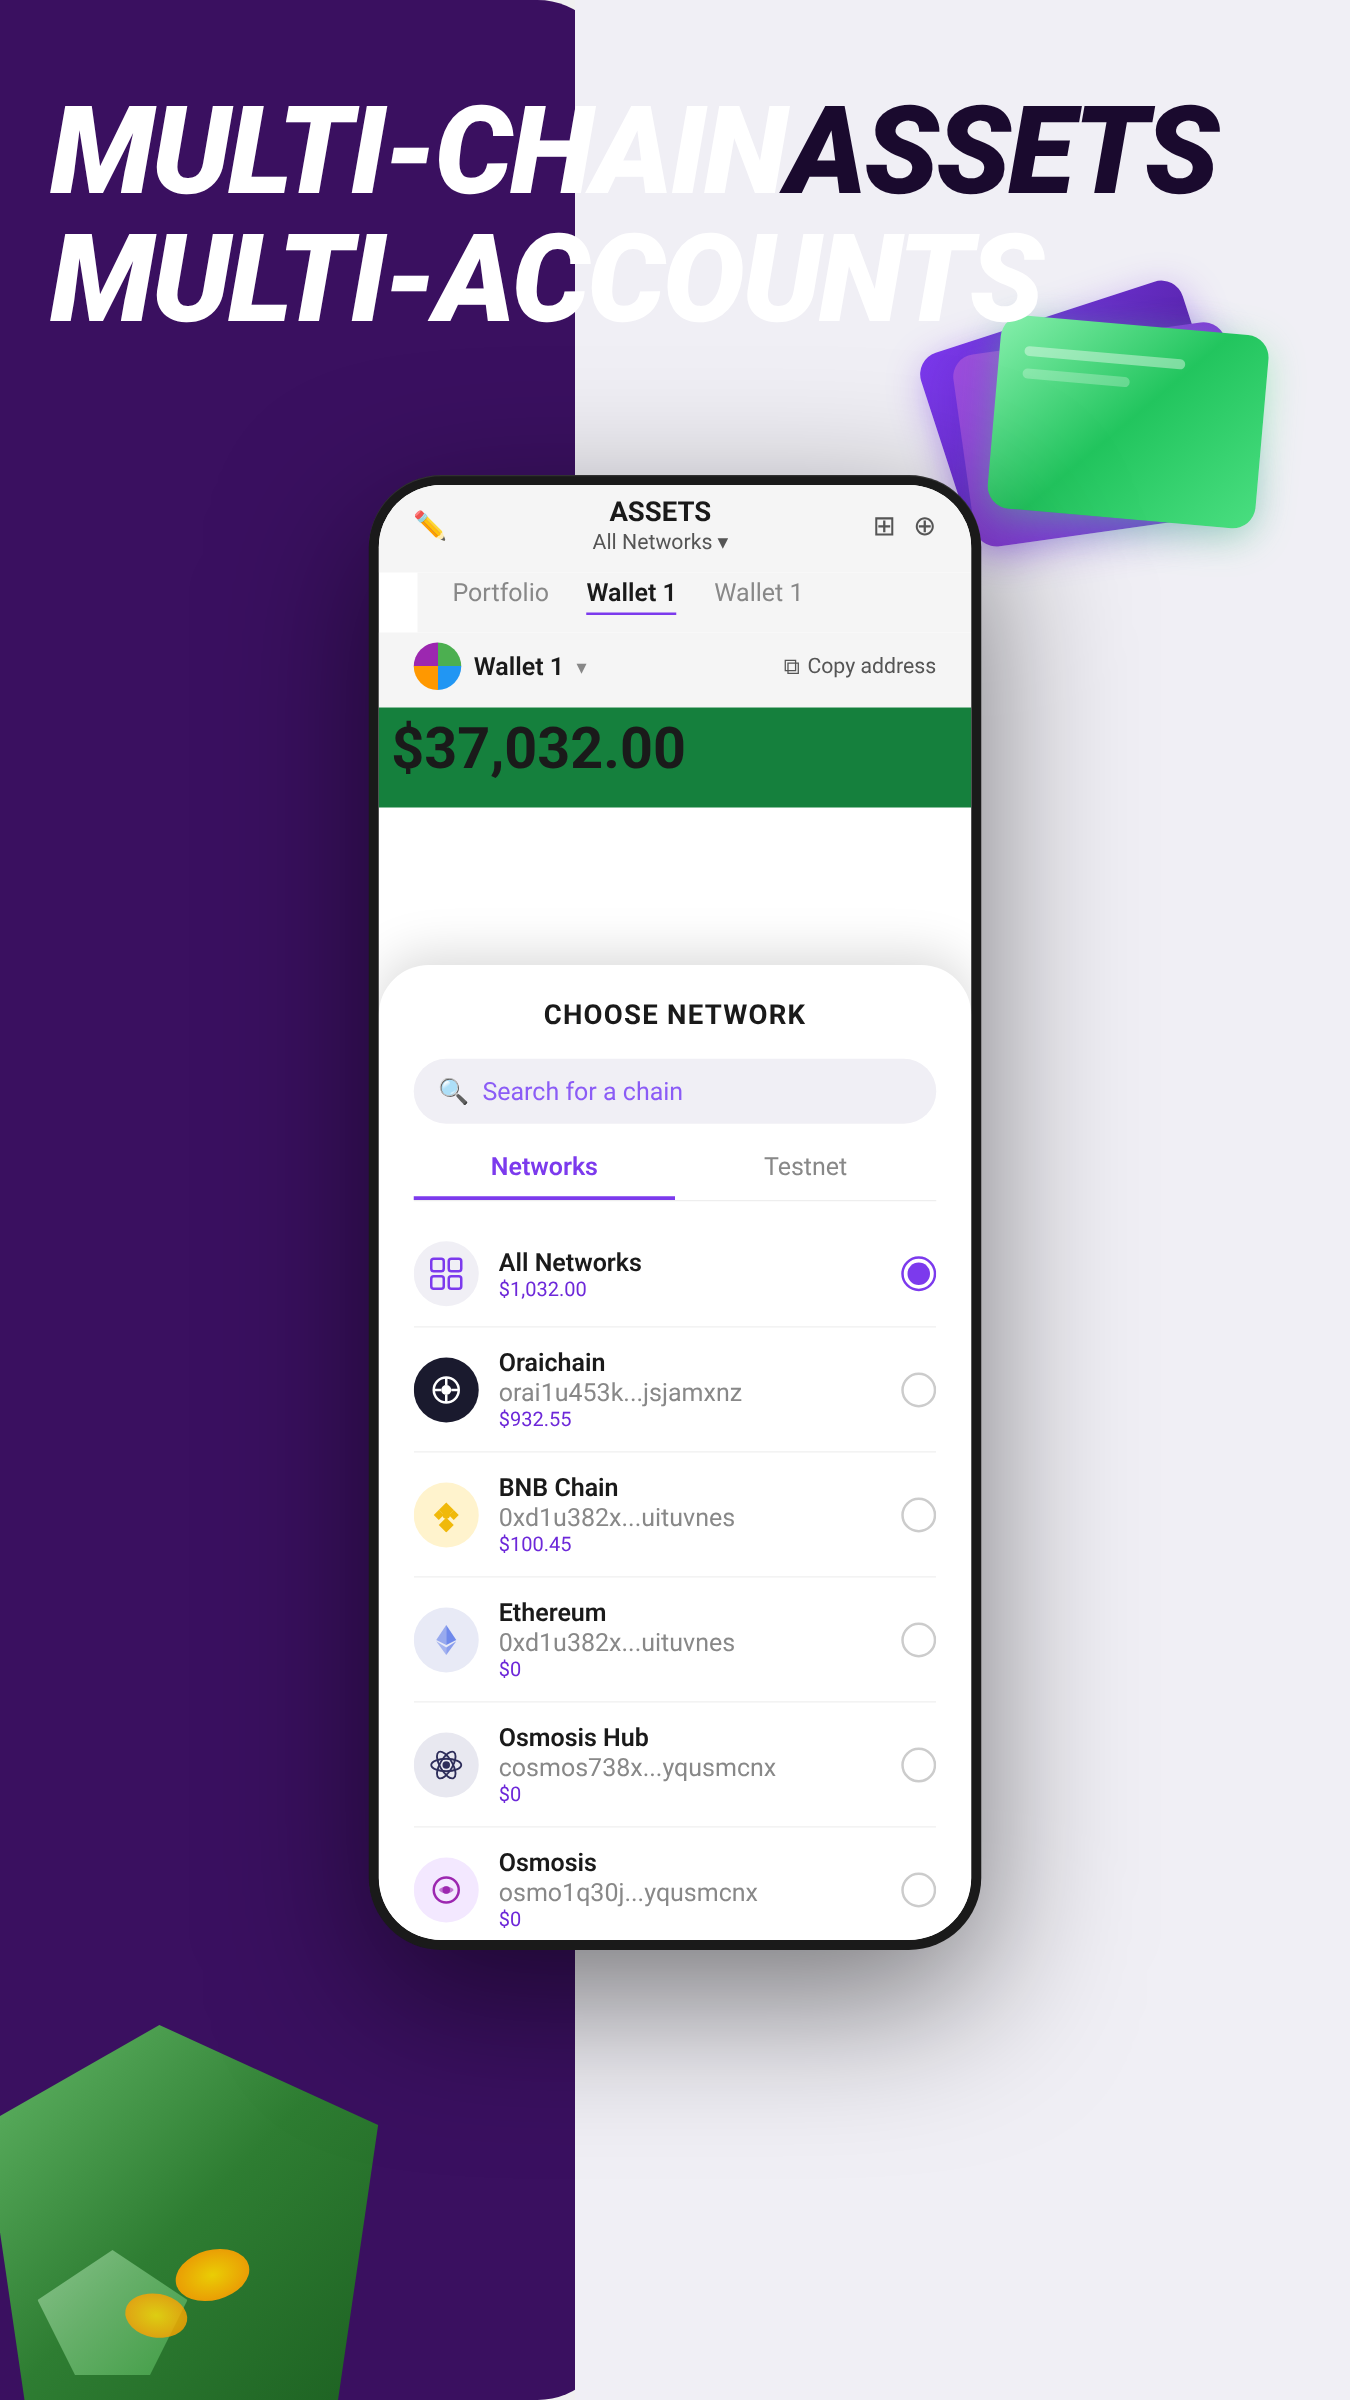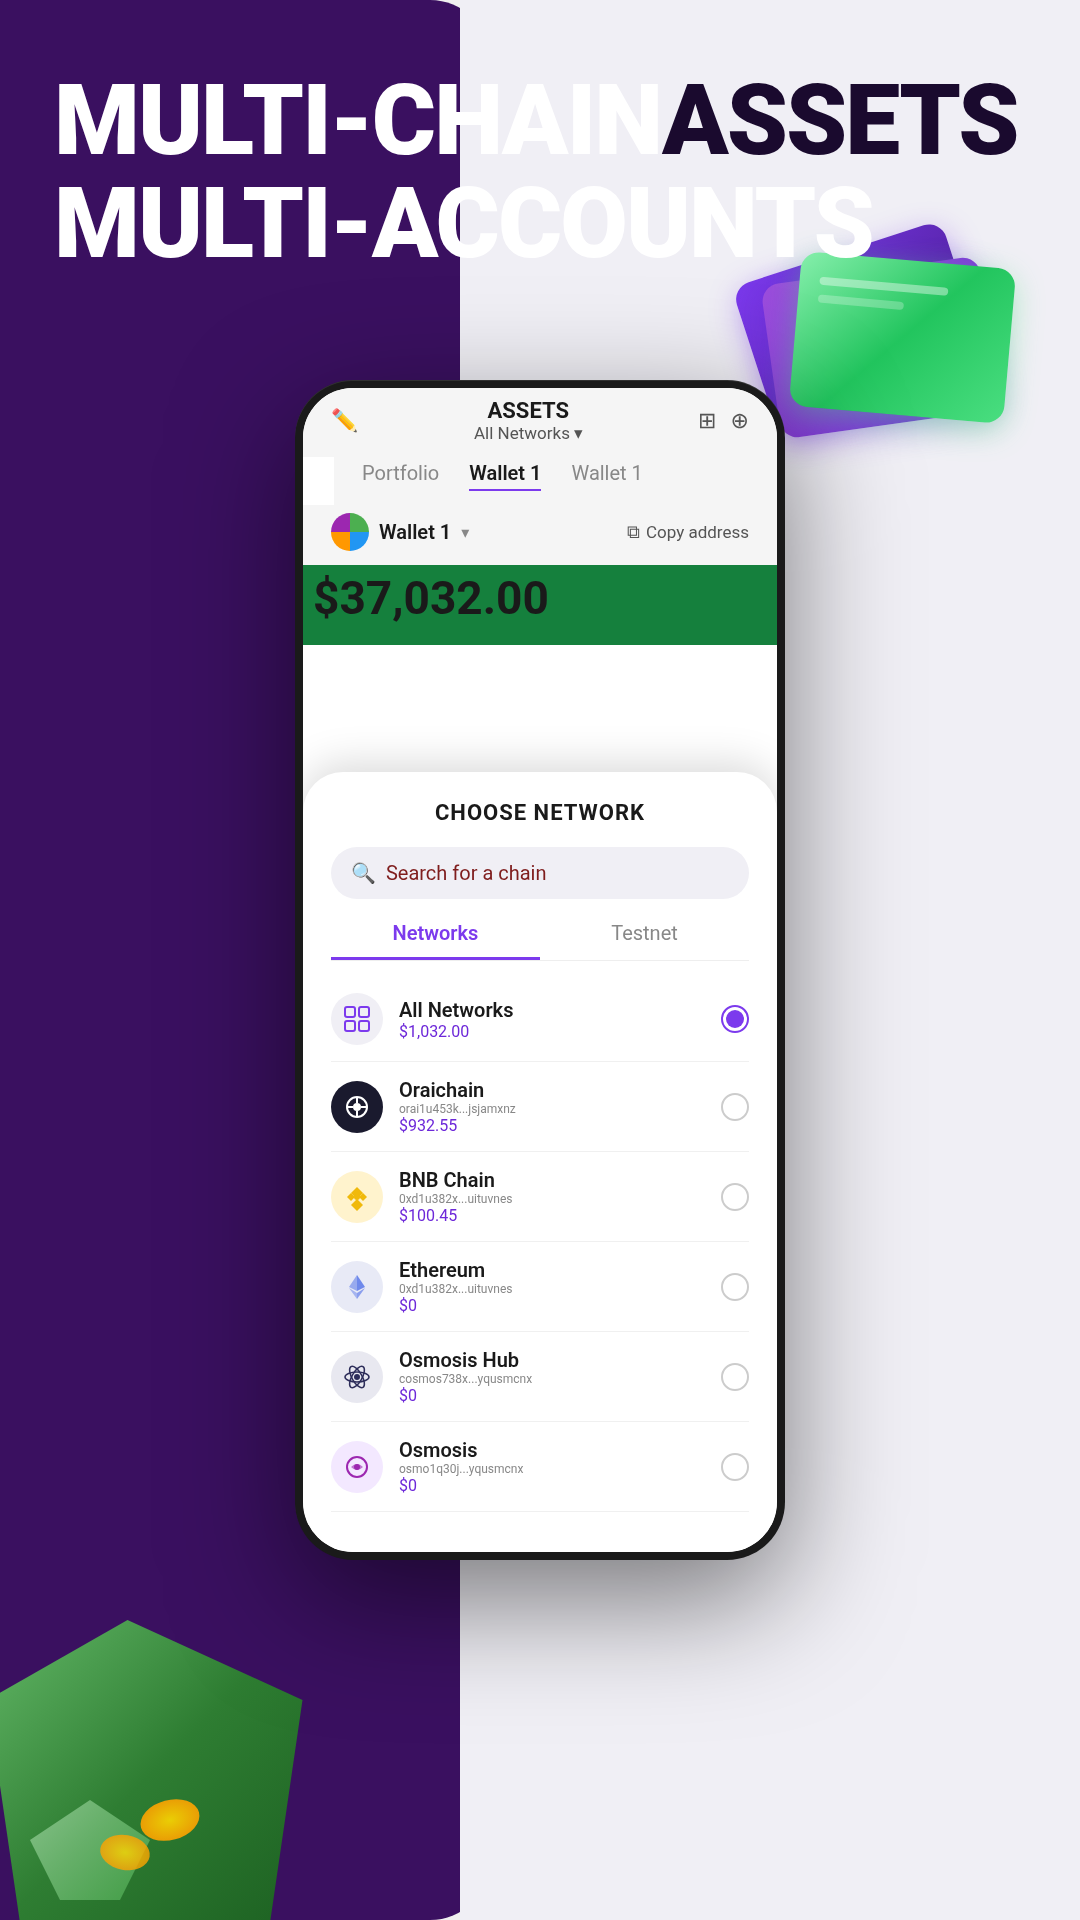--- a/index.html
+++ b/index.html
@@ -34,22 +34,23 @@
       right: 0; top: 0;
       width: 620px;
       height: 1920px;
       background: #f0eff5;
     }
 
     
     .hero-text {
       position: absolute;
       top: 70px;
-      left: 54px;
+      left: 40px;
       z-index: 10;
+      font-style: italic;
     }
 
     .hero-title {
       font-size: 98px;
       font-weight: 900;
       color: white;
       line-height: 1.05;
       letter-spacing: -2px;
     }
 
@@ -259,21 +260,21 @@
       margin-bottom: 22px;
     }
 
     .search-icon {
       color: #999;
       font-size: 20px;
     }
 
     .search-placeholder {
       font-size: 20px;
-      color: #7f1d1d;
+      color: #8b5cf6;
     }
 
     
     .network-tabs {
       display: flex;
       margin-bottom: 16px;
       border-bottom: 1px solid #eee;
     }
 
     .network-tab {
@@ -349,21 +350,21 @@
       flex: 1;
     }
 
     .network-name {
       font-size: 20px;
       font-weight: 600;
       color: #1a1a1a;
     }
 
     .network-address {
-      font-size: 12px;
+      font-size: 20px;
       color: #888;
     }
 
     .network-balance {
       font-size: 16px;
       color: #6d28d9;
     }
 
     .radio-btn {
       width: 28px;

